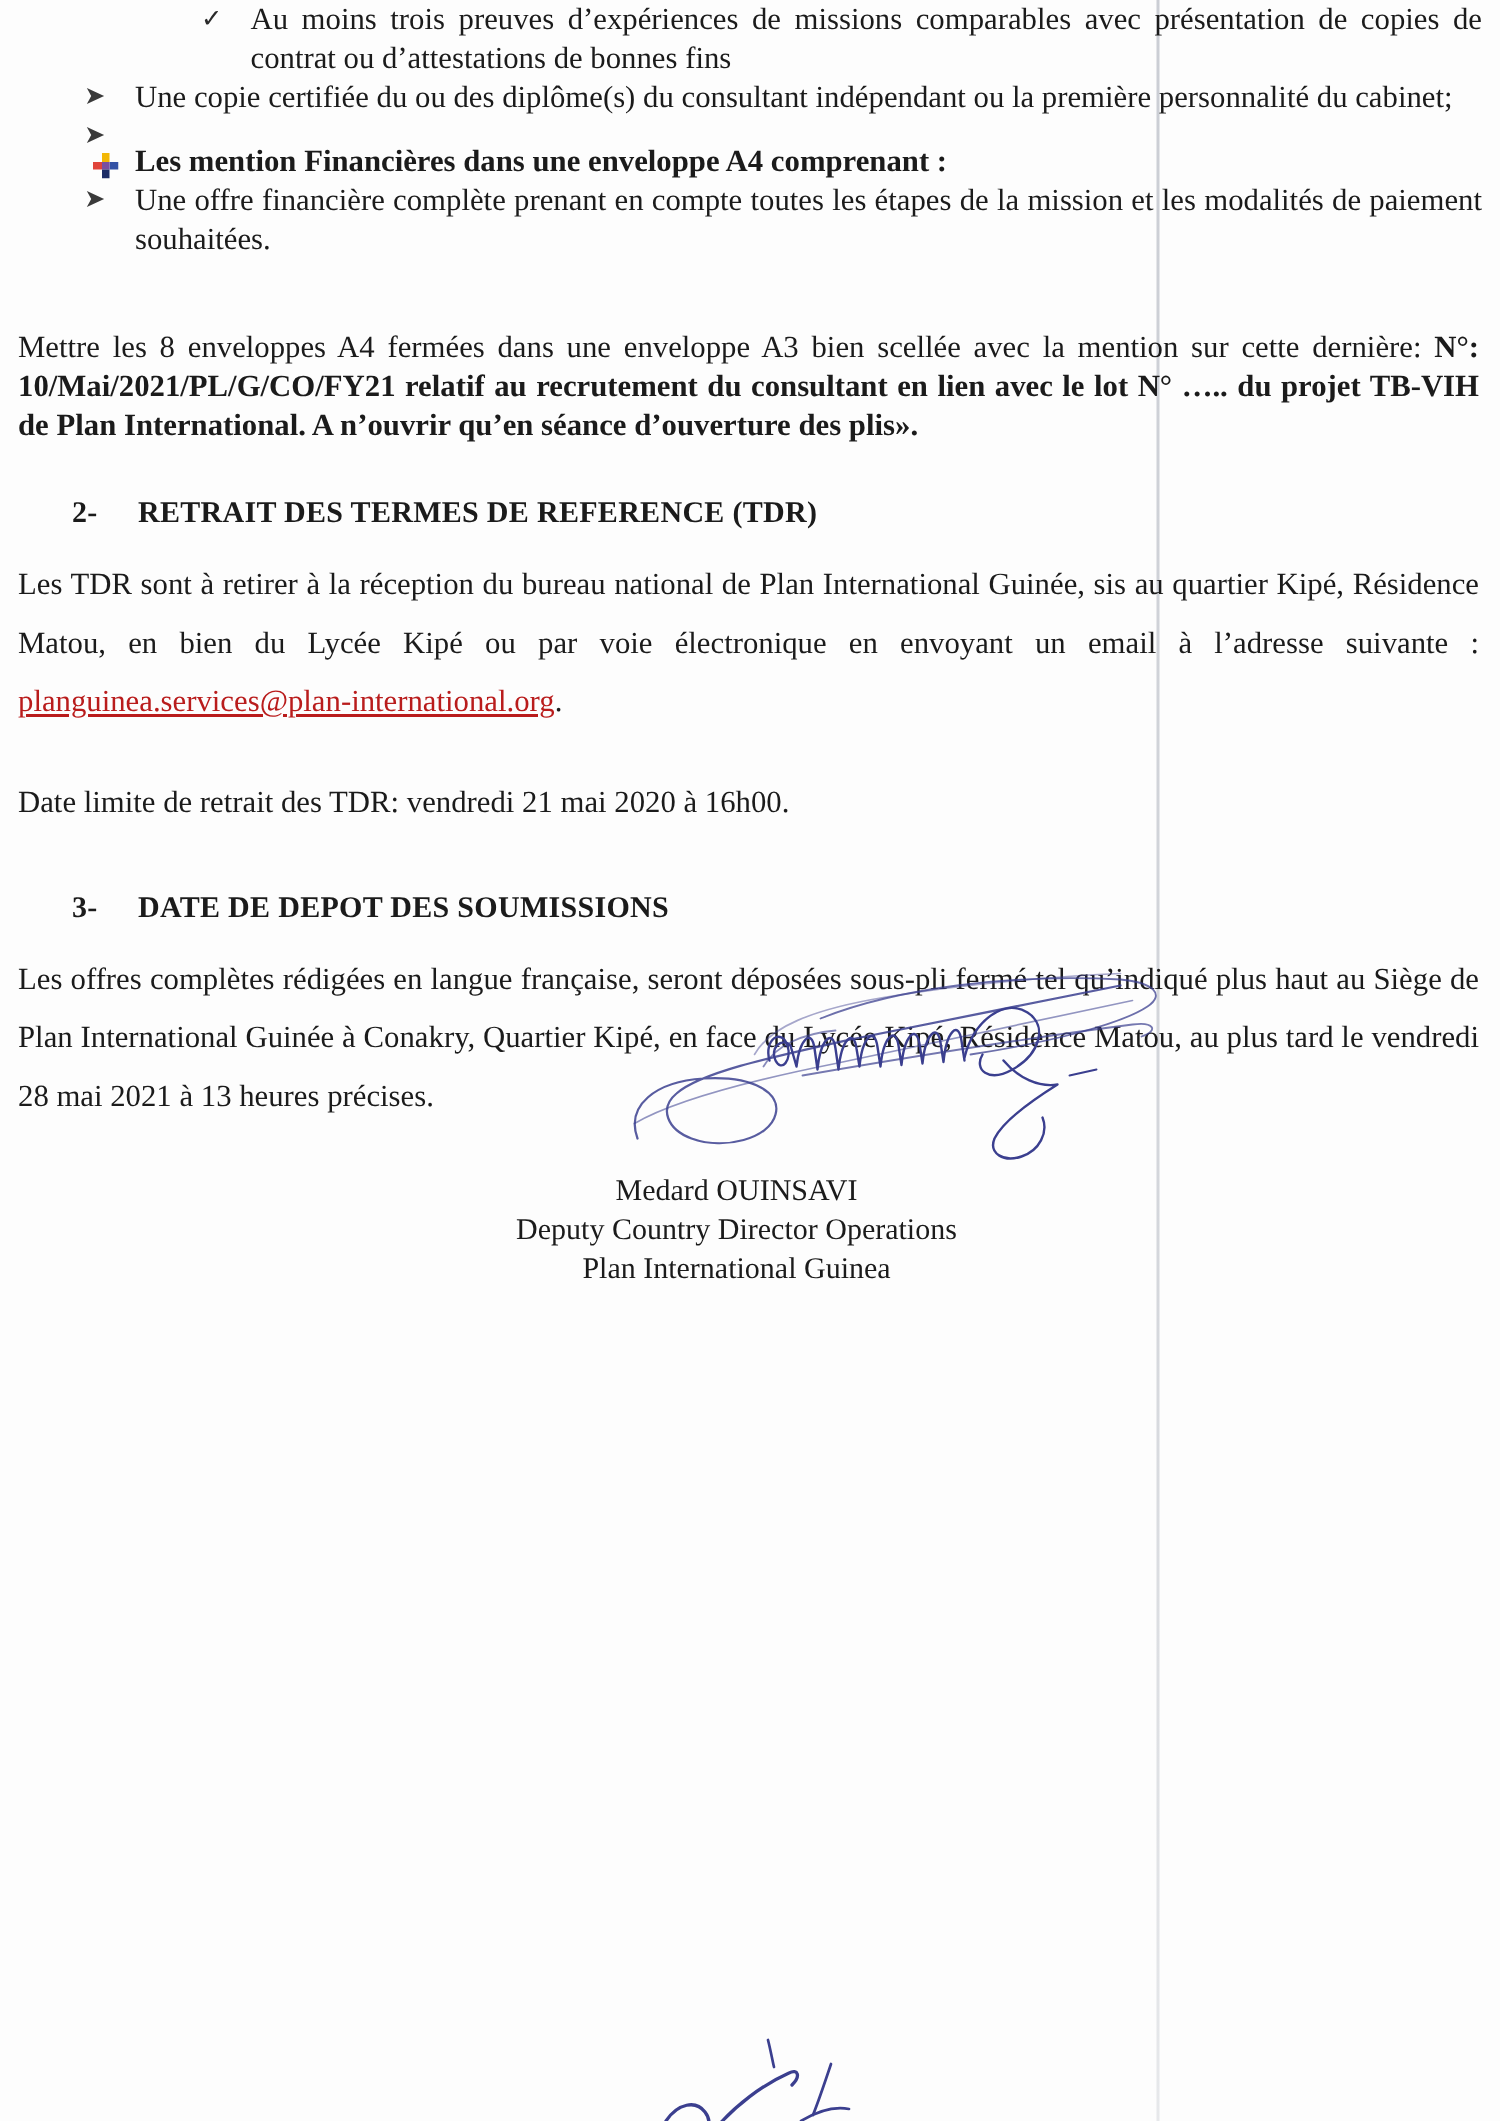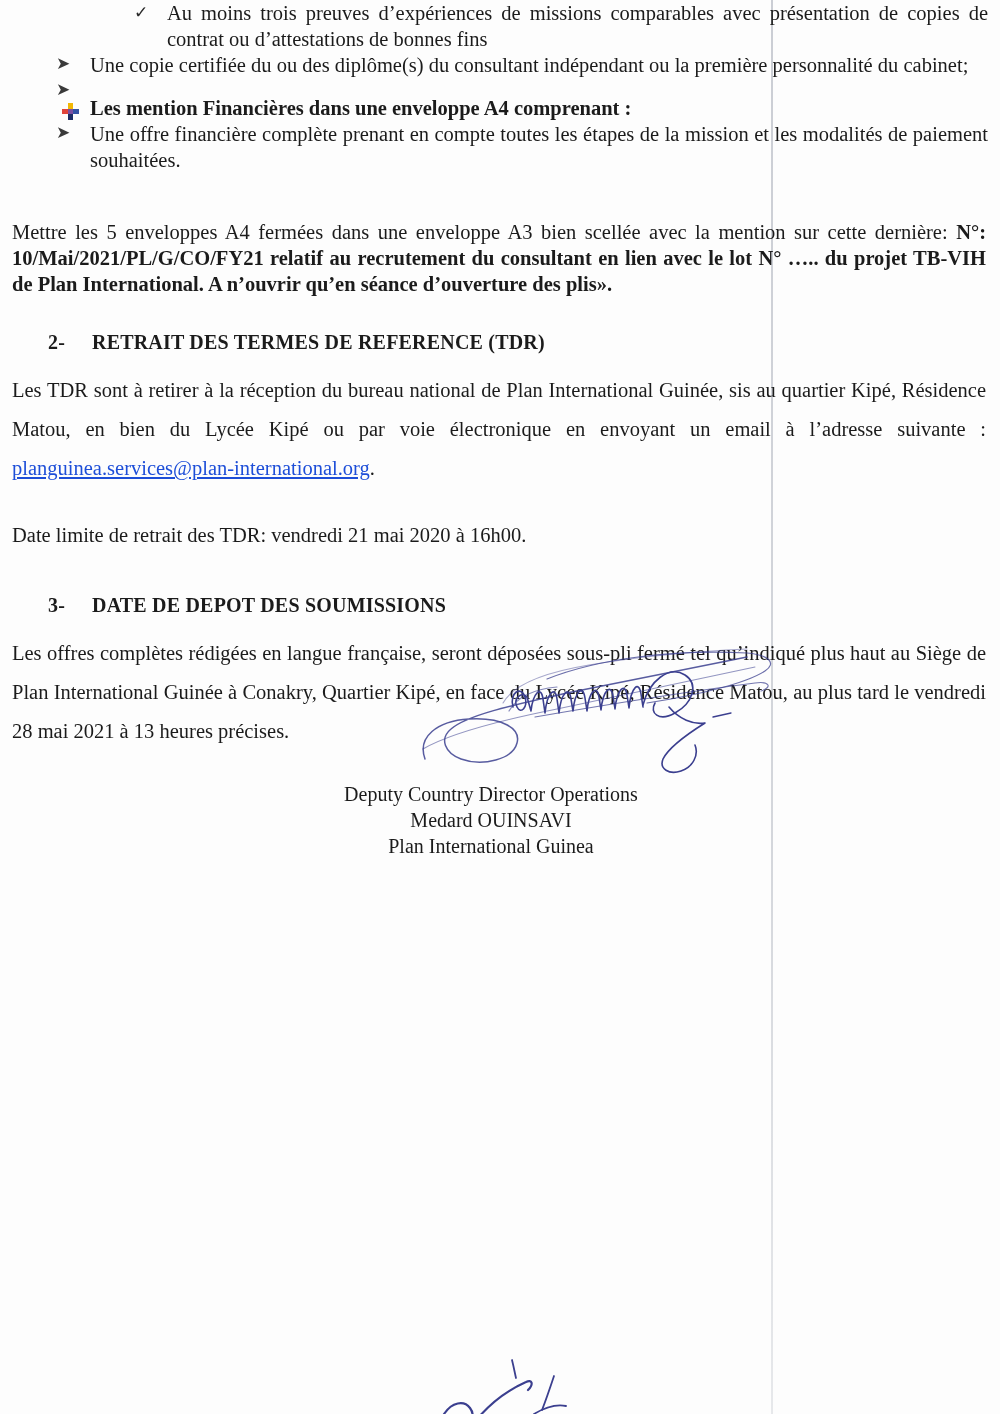--- a/index.html
+++ b/index.html
@@ -115,21 +115,21 @@
     padding-left: 36px;
     display: flex;
   }
   .section-head .num {
     width: 44px;
     flex: 0 0 44px;
   }
 
   
   a.maillink, .maillink {
-    color: #1d4ed8;
+    color: #b91c1c;
     text-decoration: underline;
     font-size: 20.5px;
   }
 
   
   .sig-wrap {
     position: relative;
     height: 150px;
     margin-top: -96px;
   }
@@ -194,21 +194,21 @@
       </li>
 
       <li class="lvl1">
         <span class="mk">➤</span>
         <span>Une offre financière complète prenant en compte toutes les étapes de la mission et les modalités de paiement souhaitées.</span>
       </li>
     </ul>
 
     <div class="gap-xl"></div>
 
-    <p class="body"><span>Mettre les 5 enveloppes A4 fermées dans une enveloppe A3 bien scellée avec la mention sur cette dernière: </span><span class="b">N°: 10/Mai/2021/PL/G/CO/FY21 relatif au recrutement du consultant en lien avec le lot N° ….. du projet TB-VIH de Plan International. A n’ouvrir qu’en séance d’ouverture des plis».</span></p>
+    <p class="body"><span>Mettre les 8 enveloppes A4 fermées dans une enveloppe A3 bien scellée avec la mention sur cette dernière: </span><span class="b">N°: 10/Mai/2021/PL/G/CO/FY21 relatif au recrutement du consultant en lien avec le lot N° ….. du projet TB-VIH de Plan International. A n’ouvrir qu’en séance d’ouverture des plis».</span></p>
 
     <div class="gap-lg"></div>
 
     <div class="section-head">
       <span class="num">2-</span>
       <span>RETRAIT DES TERMES DE REFERENCE (TDR)</span>
     </div>
 
     <div class="gap-sm"></div>
 
@@ -251,22 +251,22 @@
 
           <path d="M252 66 C 262 78, 276 84, 288 82 C 272 92, 252 106, 246 118 C 242 128, 252 134, 264 130 C 276 126, 282 114, 278 104" stroke-width="1.6"></path>
           <path d="M296 76 L 314 72" stroke-width="1.3"></path>
 
           <path d="M130 38 C 180 18, 256 8, 330 12 C 352 14, 360 22, 348 30 C 330 42, 282 54, 230 62" stroke-width="1.2" opacity="0.75"></path>
           <path d="M118 76 C 176 66, 260 52, 338 42 C 352 40, 356 46, 344 50" stroke-width="1.2" opacity="0.7"></path>
         </g>
       </svg>
 
       <div class="sig-block" style="padding-top:126px;">
+        <div>Medard OUINSAVI</div>
         <div>Deputy Country Director Operations</div>
-        <div>Medard OUINSAVI</div>
         <div>Plan International Guinea</div>
       </div>
     </div>
 
   </div>
 
   <svg class="bottom-mark" width="220" height="70" viewBox="0 0 220 70">
     <g fill="none" stroke="#3b3f8f" stroke-linecap="round" stroke-width="2.2">
       <path d="M14 66 C 22 54, 34 52, 40 60 C 46 68, 40 76, 32 74"></path>
       <path d="M48 70 C 60 56, 78 42, 96 34 C 102 31, 104 36, 98 42"></path>

